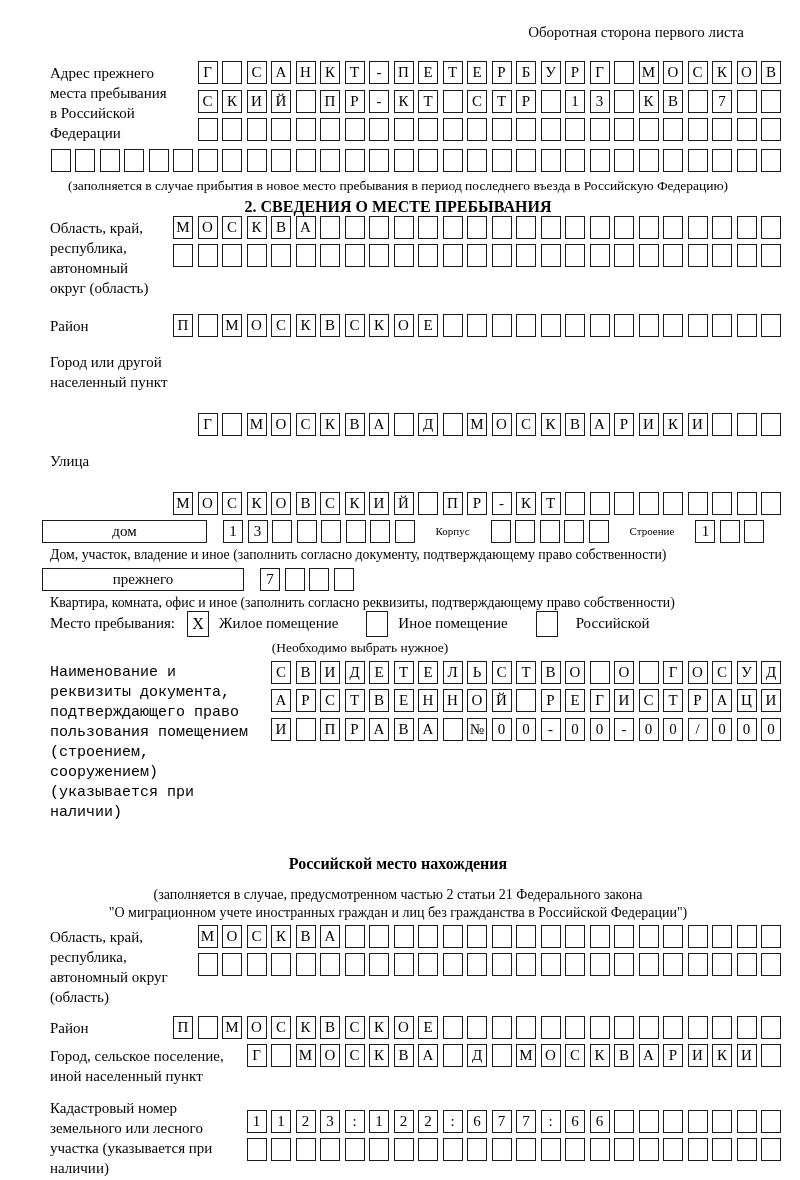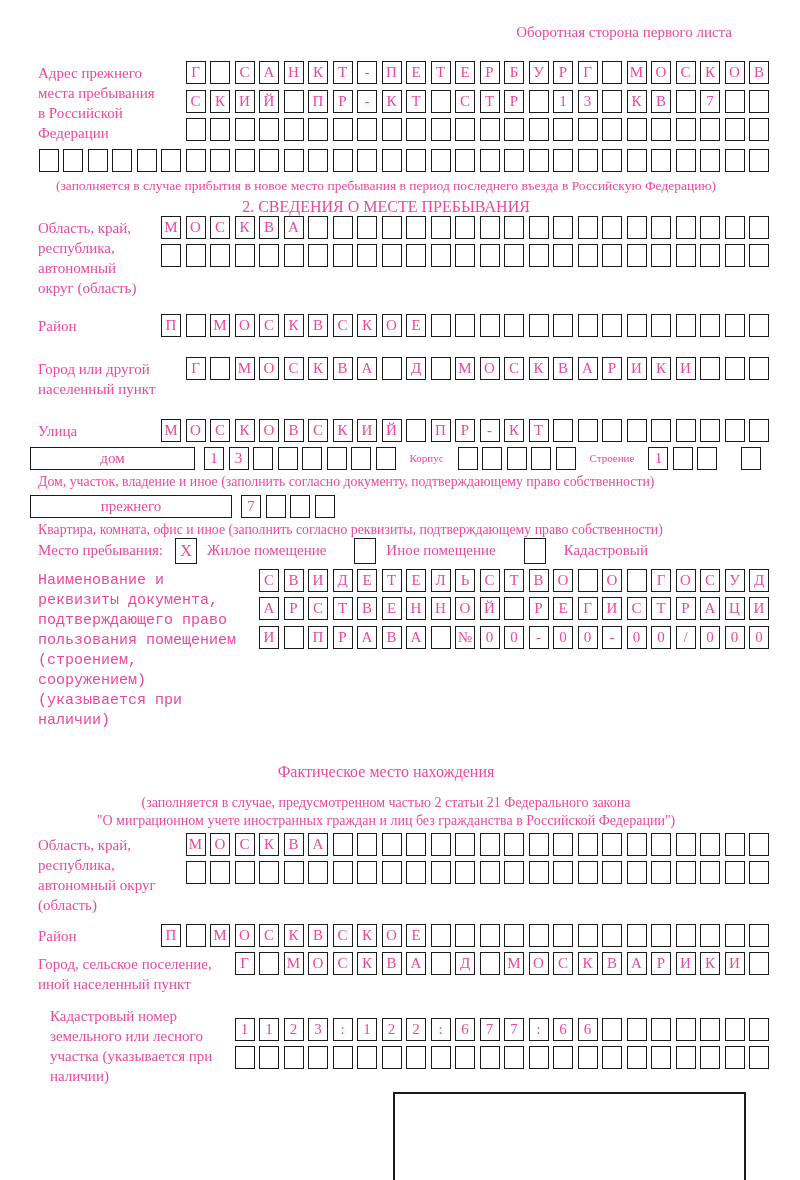--- a/index.html
+++ b/index.html
@@ -1,46 +1,46 @@
 <!DOCTYPE html>
 <html><head>
 <meta charset="utf-8">
 <style>
   * { margin:0; padding:0; box-sizing:content-box; }
   html,body { background:#ffffff; }
   .page {
-    width:772px; height:1180px; background:#fff; color:#ec4899;
+    width:772px; height:1180px; background:#fff; color:#000000;
     font-family:"Liberation Serif","DejaVu Serif",serif;
-    overflow:hidden; position:relative;
+    overflow:hidden; position:relative;padding-left:12px;
   }
   .top-note { padding:24px 40px 0 0; text-align:right; font-size:15px; }
 
   
   .field { display:flex; align-items:flex-start; padding:0 3px 0 38px;gap:21px; }
   .flabel { font-size:15px; line-height:20px; padding-top:2px; }
   .w150 { width:150px; } .w115 { width:115px; } .w160 { width:160px; }
   .w210 { width:210px;font-family:Liberation Mono, monospace; } .w135 { width:135px; } .w205 { width:205px; }
-  .w180 { width:180px;margin-left:12px; }
+  .w180 { width:180px; }
   .bcol { display:flex; flex-direction:column; gap:5.5px; margin-left:auto; }
   .brow { display:flex; gap:4.5px; justify-content:flex-end; }
   .cell {
     width:18px; height:21px; border:1.6px solid #1b1b1b;
     display:flex; align-items:center; justify-content:center;
     font-size:15px; line-height:21px; flex:none;
   }
   .fullrow { padding:0 3px; margin-top:5.5px; }
 
   .center-note { text-align:center; font-size:13.5px; margin-top:6px; }
-  .sec-title { text-align:center; font-size:16px; font-weight:normal; margin-top:4px; }
-
-  .mt16 { margin-top:16px; } .mt4 { margin-top:20px; } .mt5 { margin-top:5px; }
+  .sec-title { text-align:center; font-size:16px; font-weight:bold; margin-top:4px; }
+
+  .mt16 { margin-top:16px; } .mt4 { margin-top:13px;flex-direction:column; } .mt5 { margin-top:5px; }
   .mt3 { margin-top:3px; } .mt9 { margin-top:9px; } .mt24 { margin-top:24px; }
   .mt20 { margin-top:20px; } .mt32 { margin-top:32px; }
 
-  .domrow { display:flex; align-items:center; padding-left:30px; margin-top:5px; gap:9px; }
+  .domrow { display:flex; align-items:center; padding-left:30px; margin-top:5px; gap:16px; }
   .widebox {
     height:21px; border:1.6px solid #1b1b1b; display:flex; align-items:center;
     justify-content:center; font-size:15px; flex:none;
   }
   .dom-w { width:163px; } .kv-w { width:200px; }
   .inlbl { font-size:11px; padding:0 5px; white-space:nowrap; }
   .gap8 { width:6px; flex:none; }
   .caption { font-size:13.8px; padding-left:38px; margin-top:4px; }
 
   .mestorow { display:flex; align-items:center; padding-left:38px; }
@@ -394,22 +394,23 @@
     <span class="chk">X</span>
     <span class="sp10"></span>
     <span class="m-lbl">Жилое помещение</span>
     <span class="sp28"></span>
     <span class="chk"></span>
     <span class="sp10"></span>
     <span class="m-lbl">Иное помещение</span>
     <span class="sp28"></span>
     <span class="chk"></span>
     <span class="sp18"></span>
-    <span class="m-lbl">Кадастровый</span>
-  </div>
+    <span class="m-lbl">Российской</span>
+  </div>
+  <div class="mesto-note">(Необходимо выбрать нужное)</div>
 
   <div class="field mt5">
     <div class="flabel w210">Наименование и реквизиты документа, подтверждающего право пользования помещением (строением, сооружением) (указывается при наличии)</div>
     <div class="bcol">
       <div class="brow">
           <span class="cell">С</span>
           <span class="cell">В</span>
           <span class="cell">И</span>
           <span class="cell">Д</span>
           <span class="cell">Е</span>
@@ -472,21 +473,21 @@
           <span class="cell">0</span>
           <span class="cell">0</span>
           <span class="cell">/</span>
           <span class="cell">0</span>
           <span class="cell">0</span>
           <span class="cell">0</span>
         </div>
     </div>
   </div>
 
-  <div class="sec-title mt32">Фактическое место нахождения</div>
+  <div class="sec-title mt32">Российской место нахождения</div>
   <div class="fact-note">(заполняется в случае, предусмотренном частью 2 статьи 21 Федерального закона</div>
   <div class="fact-note" style="margin-top:0;">"О миграционном учете иностранных граждан и лиц без гражданства в Российской Федерации")</div>
 
   <div class="field mt3">
     <div class="flabel w135">Область, край, республика, автономный округ (область)</div>
     <div class="bcol">
       <div class="brow">
           <span class="cell">М</span>
           <span class="cell">О</span>
           <span class="cell">С</span>

